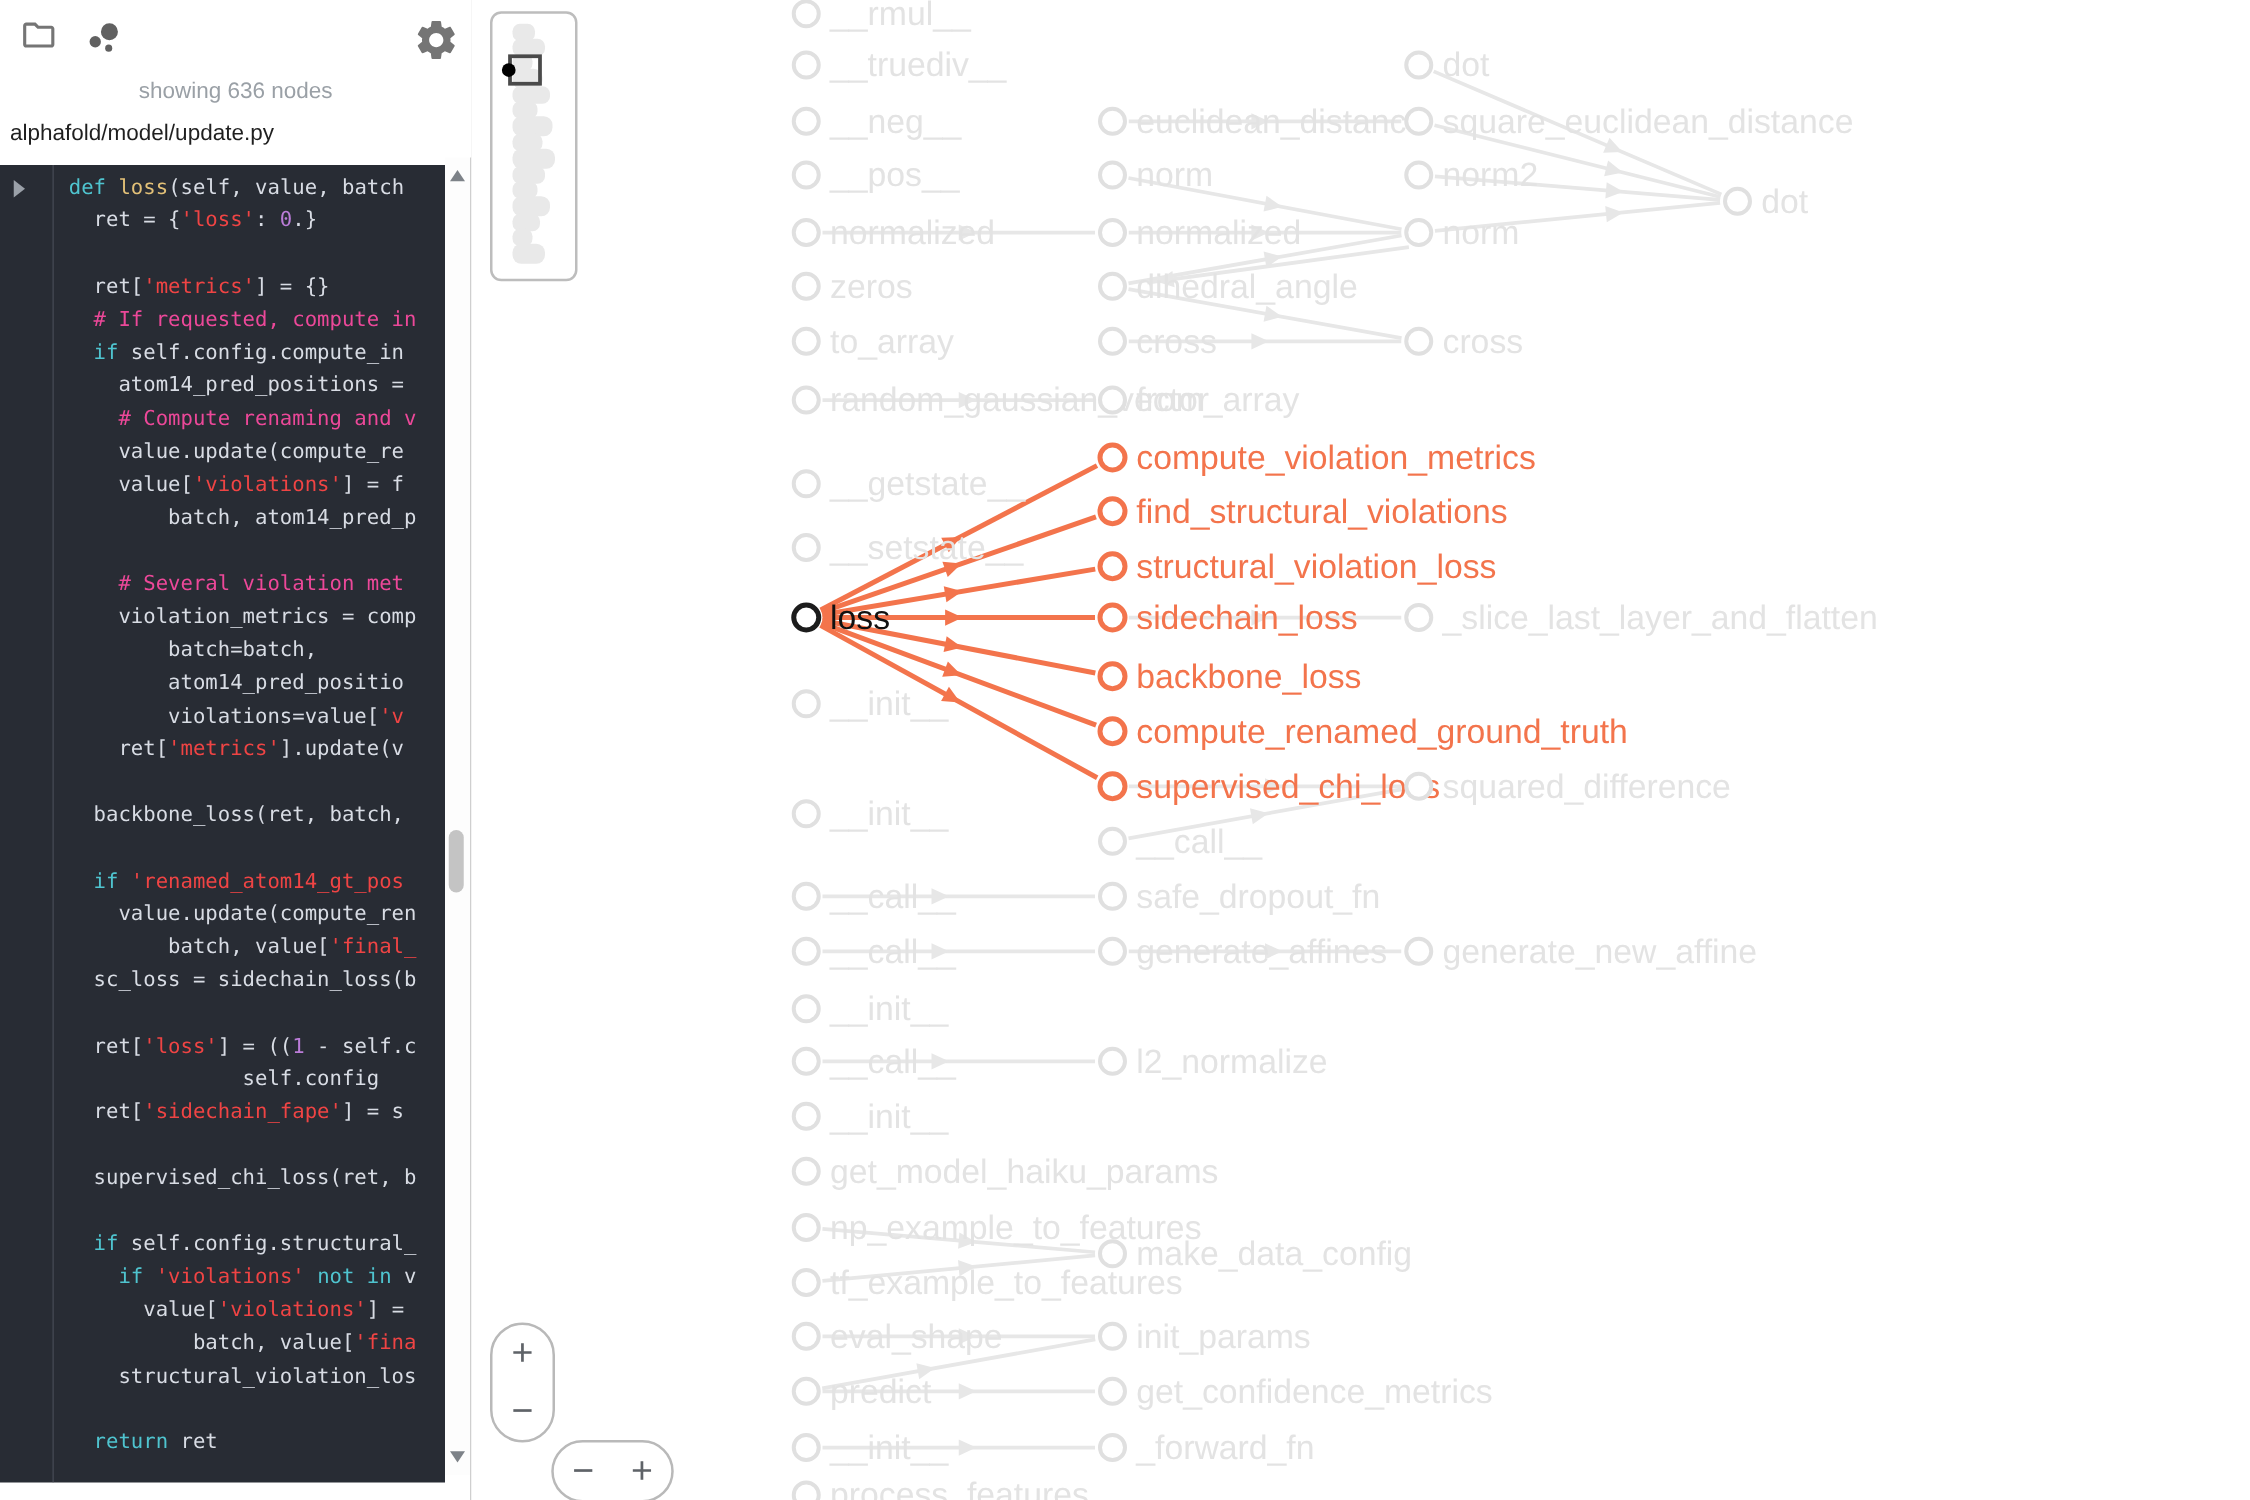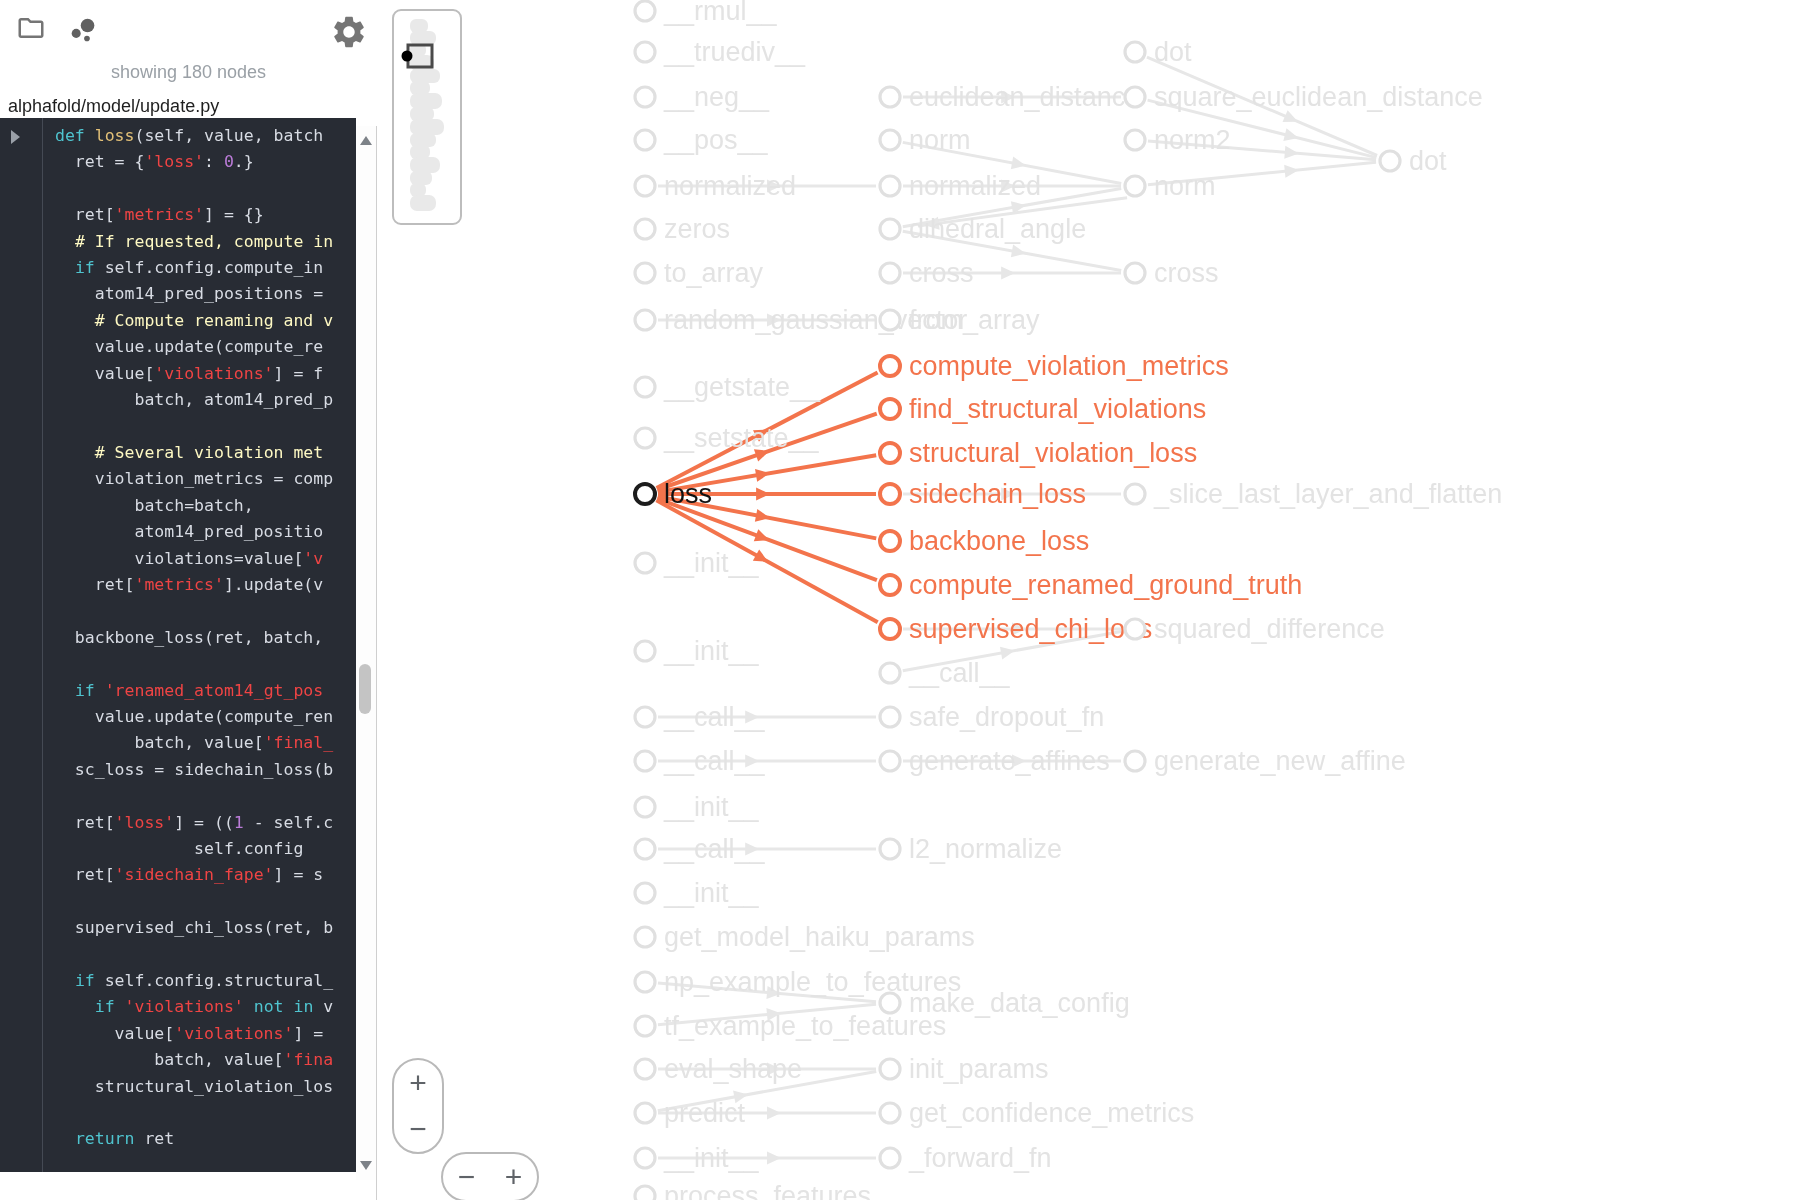--- a/index.html
+++ b/index.html
@@ -11,27 +11,27 @@
   .nlabel{font-family:"Liberation Sans",sans-serif;font-size:27px;}
 
   
   #left-panel{position:absolute;left:0;top:0;width:377px;height:1200px;background:#ffffff;z-index:2;
               border-right:1px solid #cfcfcf;box-sizing:border-box;}
   #lp-header{position:absolute;left:0;top:0;width:377px;height:126px;background:#ffffff;}
   .hicon{position:absolute;top:13px;}
   #showing{position:absolute;top:62px;left:0;width:377px;text-align:center;color:#9aa0a6;font-size:18px;}
   #filepath{position:absolute;top:96px;left:8px;color:#1f1f1f;font-size:18px;}
 
-  #code-area{position:absolute;left:0;top:118px;width:356px;height:1054px;background:#282c34;overflow:hidden;}
+  #code-area{position:absolute;left:0;top:132px;width:356px;height:1054px;background:#282c34;overflow:hidden;}
   #gutter{position:absolute;left:0;top:0;width:43px;height:1054px;border-right:1px solid #454a54;box-sizing:border-box;}
   #gutter-triangle{position:absolute;left:11px;top:12px;width:0;height:0;
      border-left:9px solid #9aa0a8;border-top:7px solid transparent;border-bottom:7px solid transparent;}
   #code{position:absolute;left:55px;top:5px;font-family:"DejaVu Sans Mono",monospace;
         font-size:16.5px;line-height:26.4px;white-space:pre;color:#d8dce4;}
-  .kw{color:#4fc4cf;} .fn{color:#e3c178;} .str{color:#ef4444;} .num{color:#bb7cd8;} .cm{color:#fef9c3;}
+  .kw{color:#4fc4cf;} .fn{color:#e3c178;} .str{color:#ef4444;} .num{color:#bb7cd8;} .cm{color:#ec4899;}
 
   
   #code-scrollbar{position:absolute;left:356px;top:126px;width:20px;height:1054px;background:#fdfdfd;}
   #sb-up{position:absolute;left:4px;top:10px;width:0;height:0;
      border-bottom:9px solid #7d8288;border-left:6px solid transparent;border-right:6px solid transparent;}
   #sb-down{position:absolute;left:4px;bottom:10px;width:0;height:0;
      border-top:9px solid #7d8288;border-left:6px solid transparent;border-right:6px solid transparent;}
   #sb-thumb{position:absolute;left:3px;top:538px;width:12px;height:50px;background:#c4c4c4;border-radius:6px;}
 
   
@@ -233,21 +233,21 @@
       <path fill="#757575" d="M20 6h-8l-2-2H4c-1.1 0-2 .9-2 2v12c0 1.1.9 2 2 2h16c1.1 0 2-.9 2-2V8c0-1.1-.9-2-2-2zm0 12H4V6h5.17l2 2H20v10z"></path>
     </svg>
     <svg class="hicon" style="left:64px" width="38" height="34" viewBox="0 0 24 24">
       <circle fill="#616161" cx="7.2" cy="14.4" r="3.2"></circle>
       <circle fill="#616161" cx="14.8" cy="18" r="2"></circle>
       <circle fill="#616161" cx="15.2" cy="8.8" r="4.8"></circle>
     </svg>
     <svg class="hicon" style="left:330px" width="38" height="38" viewBox="0 0 24 24">
       <path fill="#757575" d="M19.14 12.94c.04-.3.06-.61.06-.94 0-.32-.02-.64-.07-.94l2.03-1.58c.18-.14.23-.41.12-.61l-1.92-3.32c-.12-.22-.37-.29-.59-.22l-2.39.96c-.5-.38-1.03-.7-1.62-.94l-.36-2.54c-.04-.24-.24-.41-.48-.41h-3.84c-.24 0-.43.17-.47.41l-.36 2.54c-.59.24-1.13.57-1.62.94l-2.39-.96c-.22-.08-.47 0-.59.22L2.74 8.87c-.12.21-.08.47.12.61l2.03 1.58c-.05.3-.09.63-.09.94s.02.64.07.94l-2.03 1.58c-.18.14-.23.41-.12.61l1.92 3.32c.12.22.37.29.59.22l2.39-.96c.5.38 1.03.7 1.62.94l.36 2.54c.05.24.24.41.48.41h3.84c.24 0 .44-.17.47-.41l.36-2.54c.59-.24 1.13-.56 1.62-.94l2.39.96c.22.08.47 0 .59-.22l1.92-3.32c.12-.22.07-.47-.12-.61l-2.01-1.58zM12 15.6c-1.98 0-3.6-1.62-3.6-3.6s1.62-3.6 3.6-3.6 3.6 1.62 3.6 3.6-1.62 3.6-3.6 3.6z"></path>
     </svg>
-    <div id="showing">showing 180 nodes</div>
+    <div id="showing">showing 636 nodes</div>
     <div id="filepath">alphafold/model/update.py</div>
   </div>
 
   <div id="code-area">
     <div id="gutter">
       <div id="gutter-triangle"></div>
     </div>
     <div id="code"><div><span class="kw">def </span><span class="fn">loss</span><span>(self, value, batch</span></div><div><span>  ret = {</span><span class="str">'loss'</span><span>: </span><span class="num">0</span><span>.}</span></div><div>&nbsp;</div><div><span>  ret[</span><span class="str">'metrics'</span><span>] = {}</span></div><div><span>  </span><span class="cm"># If requested, compute in</span></div><div><span>  </span><span class="kw">if</span><span> self.config.compute_in</span></div><div><span>    atom14_pred_positions =</span></div><div><span>    </span><span class="cm"># Compute renaming and v</span></div><div><span>    value.update(compute_re</span></div><div><span>    value[</span><span class="str">'violations'</span><span>] = f</span></div><div><span>        batch, atom14_pred_p</span></div><div>&nbsp;</div><div><span>    </span><span class="cm"># Several violation met</span></div><div><span>    violation_metrics = comp</span></div><div><span>        batch=batch,</span></div><div><span>        atom14_pred_positio</span></div><div><span>        violations=value[</span><span class="str">'v</span></div><div><span>    ret[</span><span class="str">'metrics'</span><span>].update(v</span></div><div>&nbsp;</div><div><span>  backbone_loss(ret, batch,</span></div><div>&nbsp;</div><div><span>  </span><span class="kw">if</span><span> </span><span class="str">'renamed_atom14_gt_pos</span></div><div><span>    value.update(compute_ren</span></div><div><span>        batch, value[</span><span class="str">'final_</span></div><div><span>  sc_loss = sidechain_loss(b</span></div><div>&nbsp;</div><div><span>  ret[</span><span class="str">'loss'</span><span>] = ((</span><span class="num">1</span><span> - self.c</span></div><div><span>              self.config</span></div><div><span>  ret[</span><span class="str">'sidechain_fape'</span><span>] = s</span></div><div>&nbsp;</div><div><span>  supervised_chi_loss(ret, b</span></div><div>&nbsp;</div><div><span>  </span><span class="kw">if</span><span> self.config.structural_</span></div><div><span>    </span><span class="kw">if</span><span> </span><span class="str">'violations'</span><span> </span><span class="kw">not</span><span> </span><span class="kw">in</span><span> v</span></div><div><span>      value[</span><span class="str">'violations'</span><span>] = </span></div><div><span>          batch, value[</span><span class="str">'fina</span></div><div><span>    structural_violation_los</span></div><div>&nbsp;</div><div><span>  </span><span class="kw">return</span><span> ret</span></div></div>
   </div>
 

